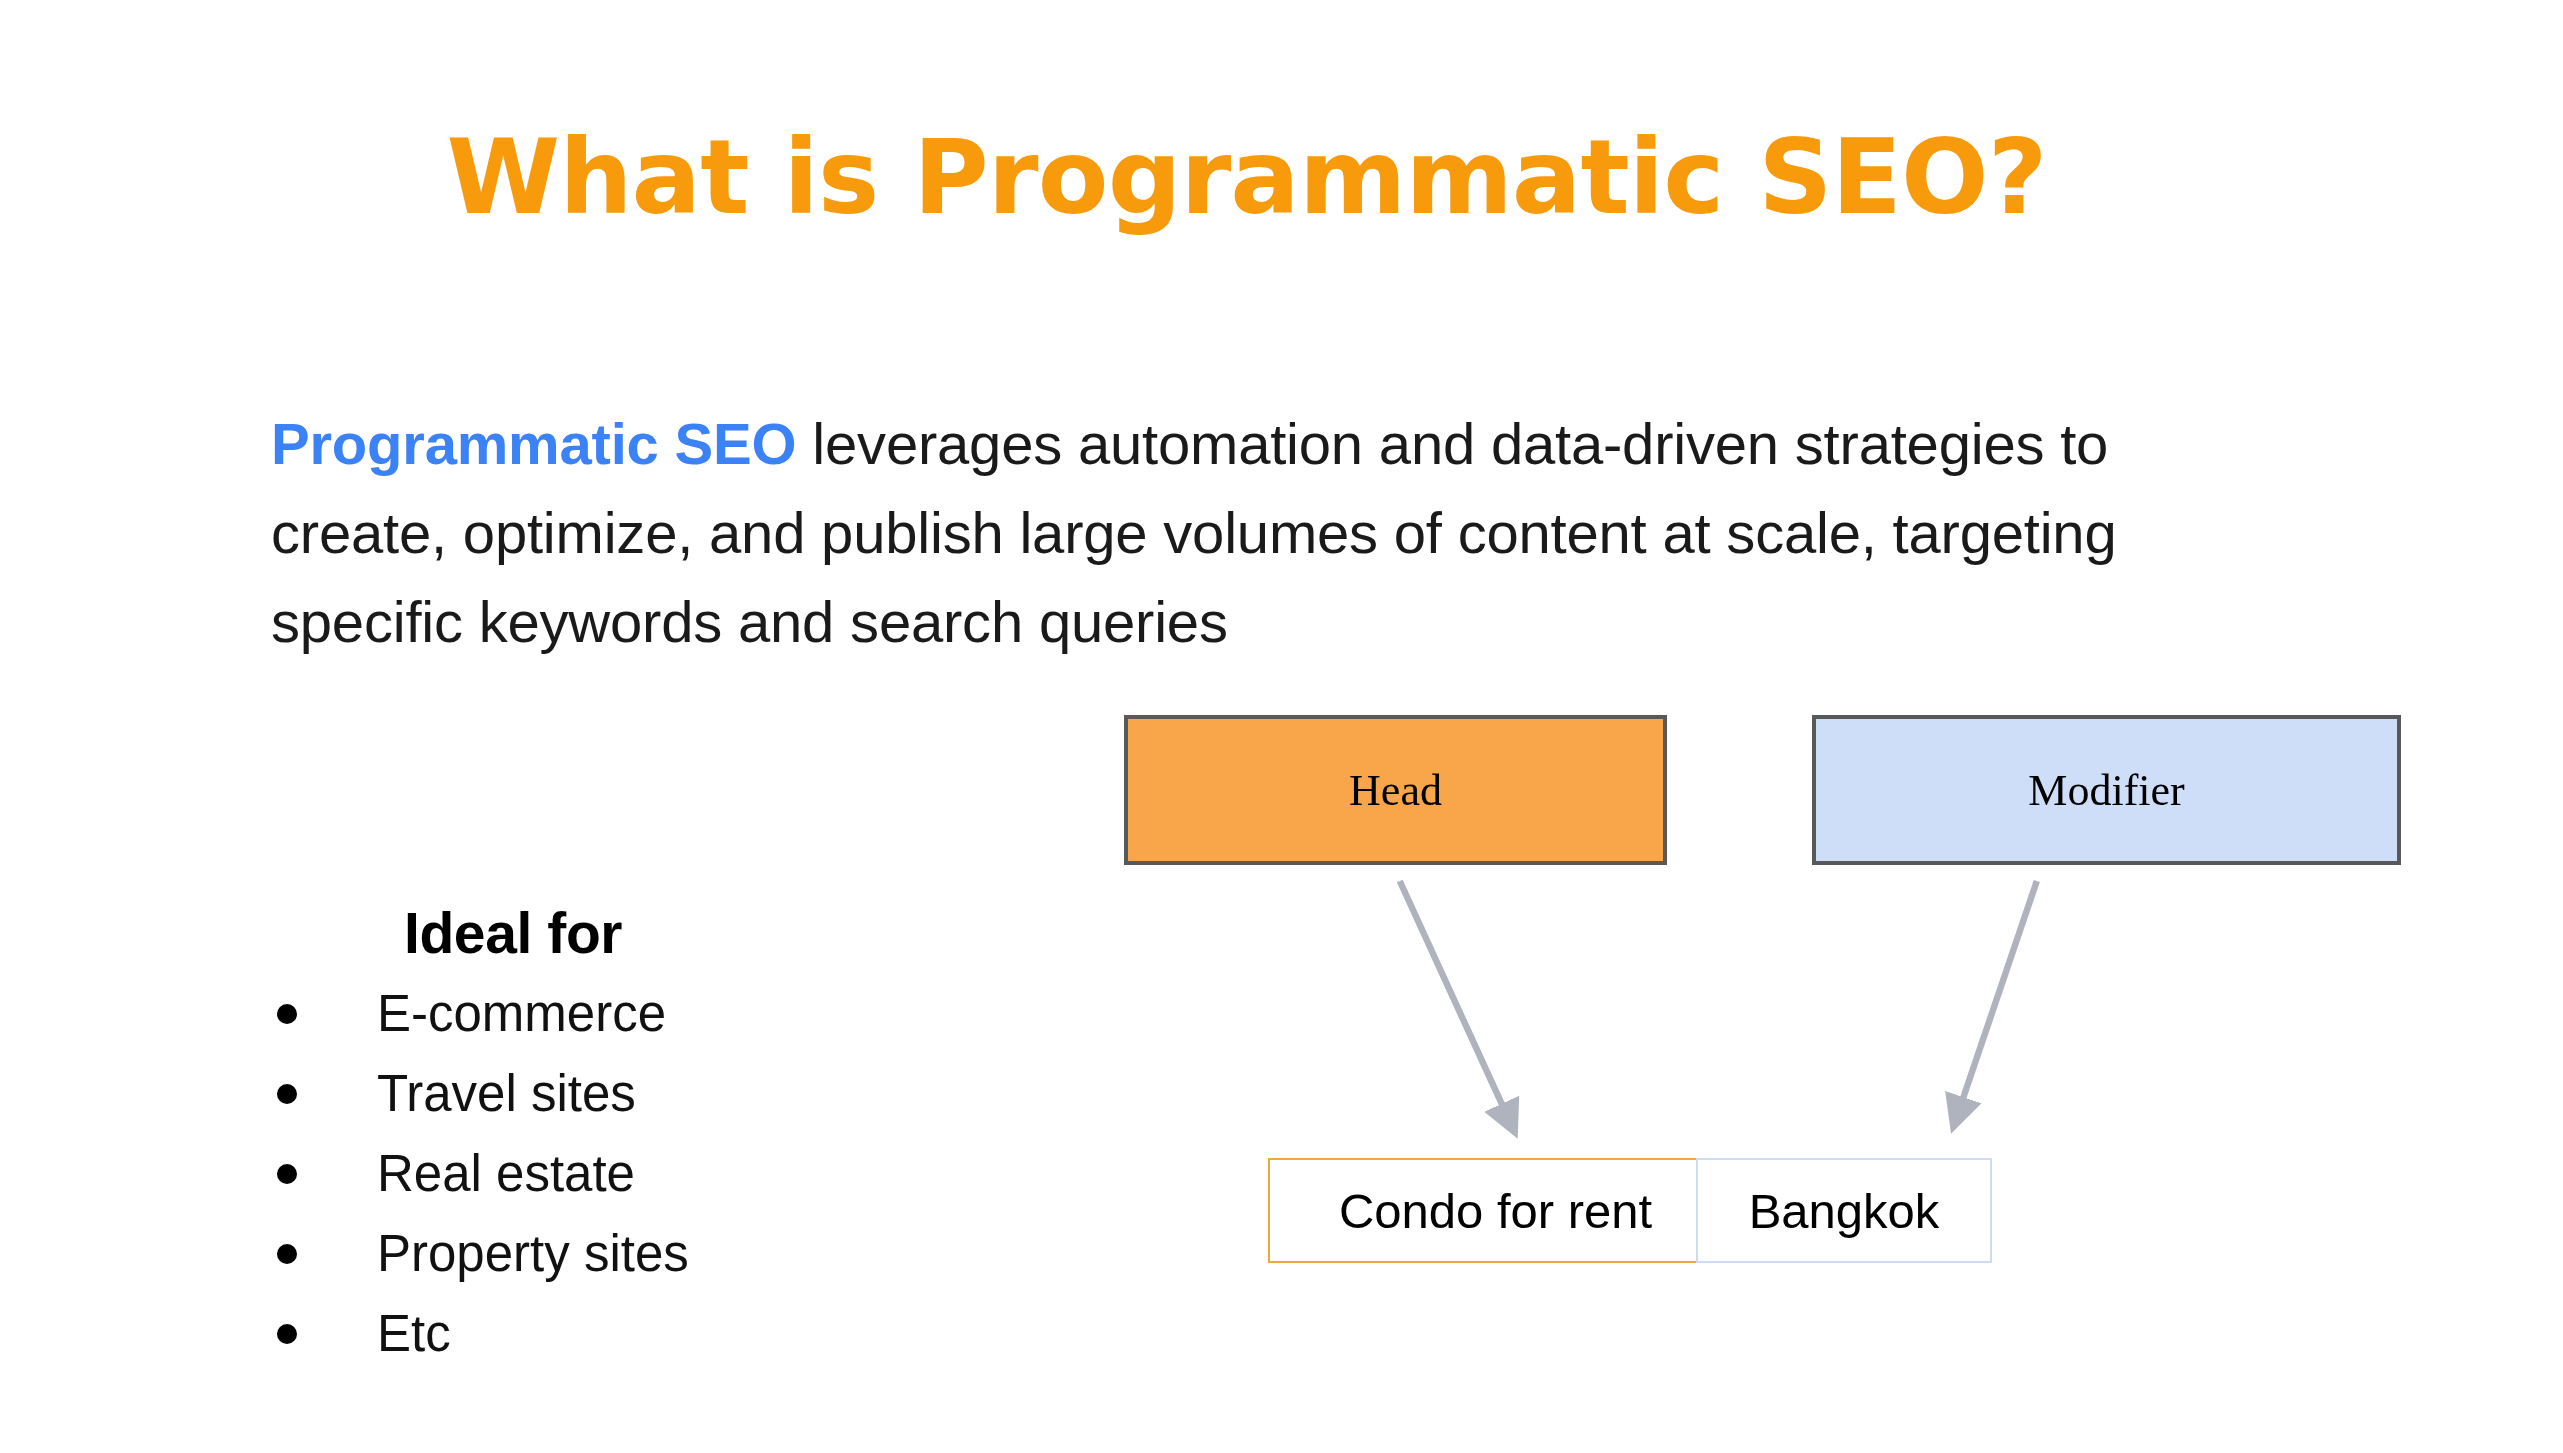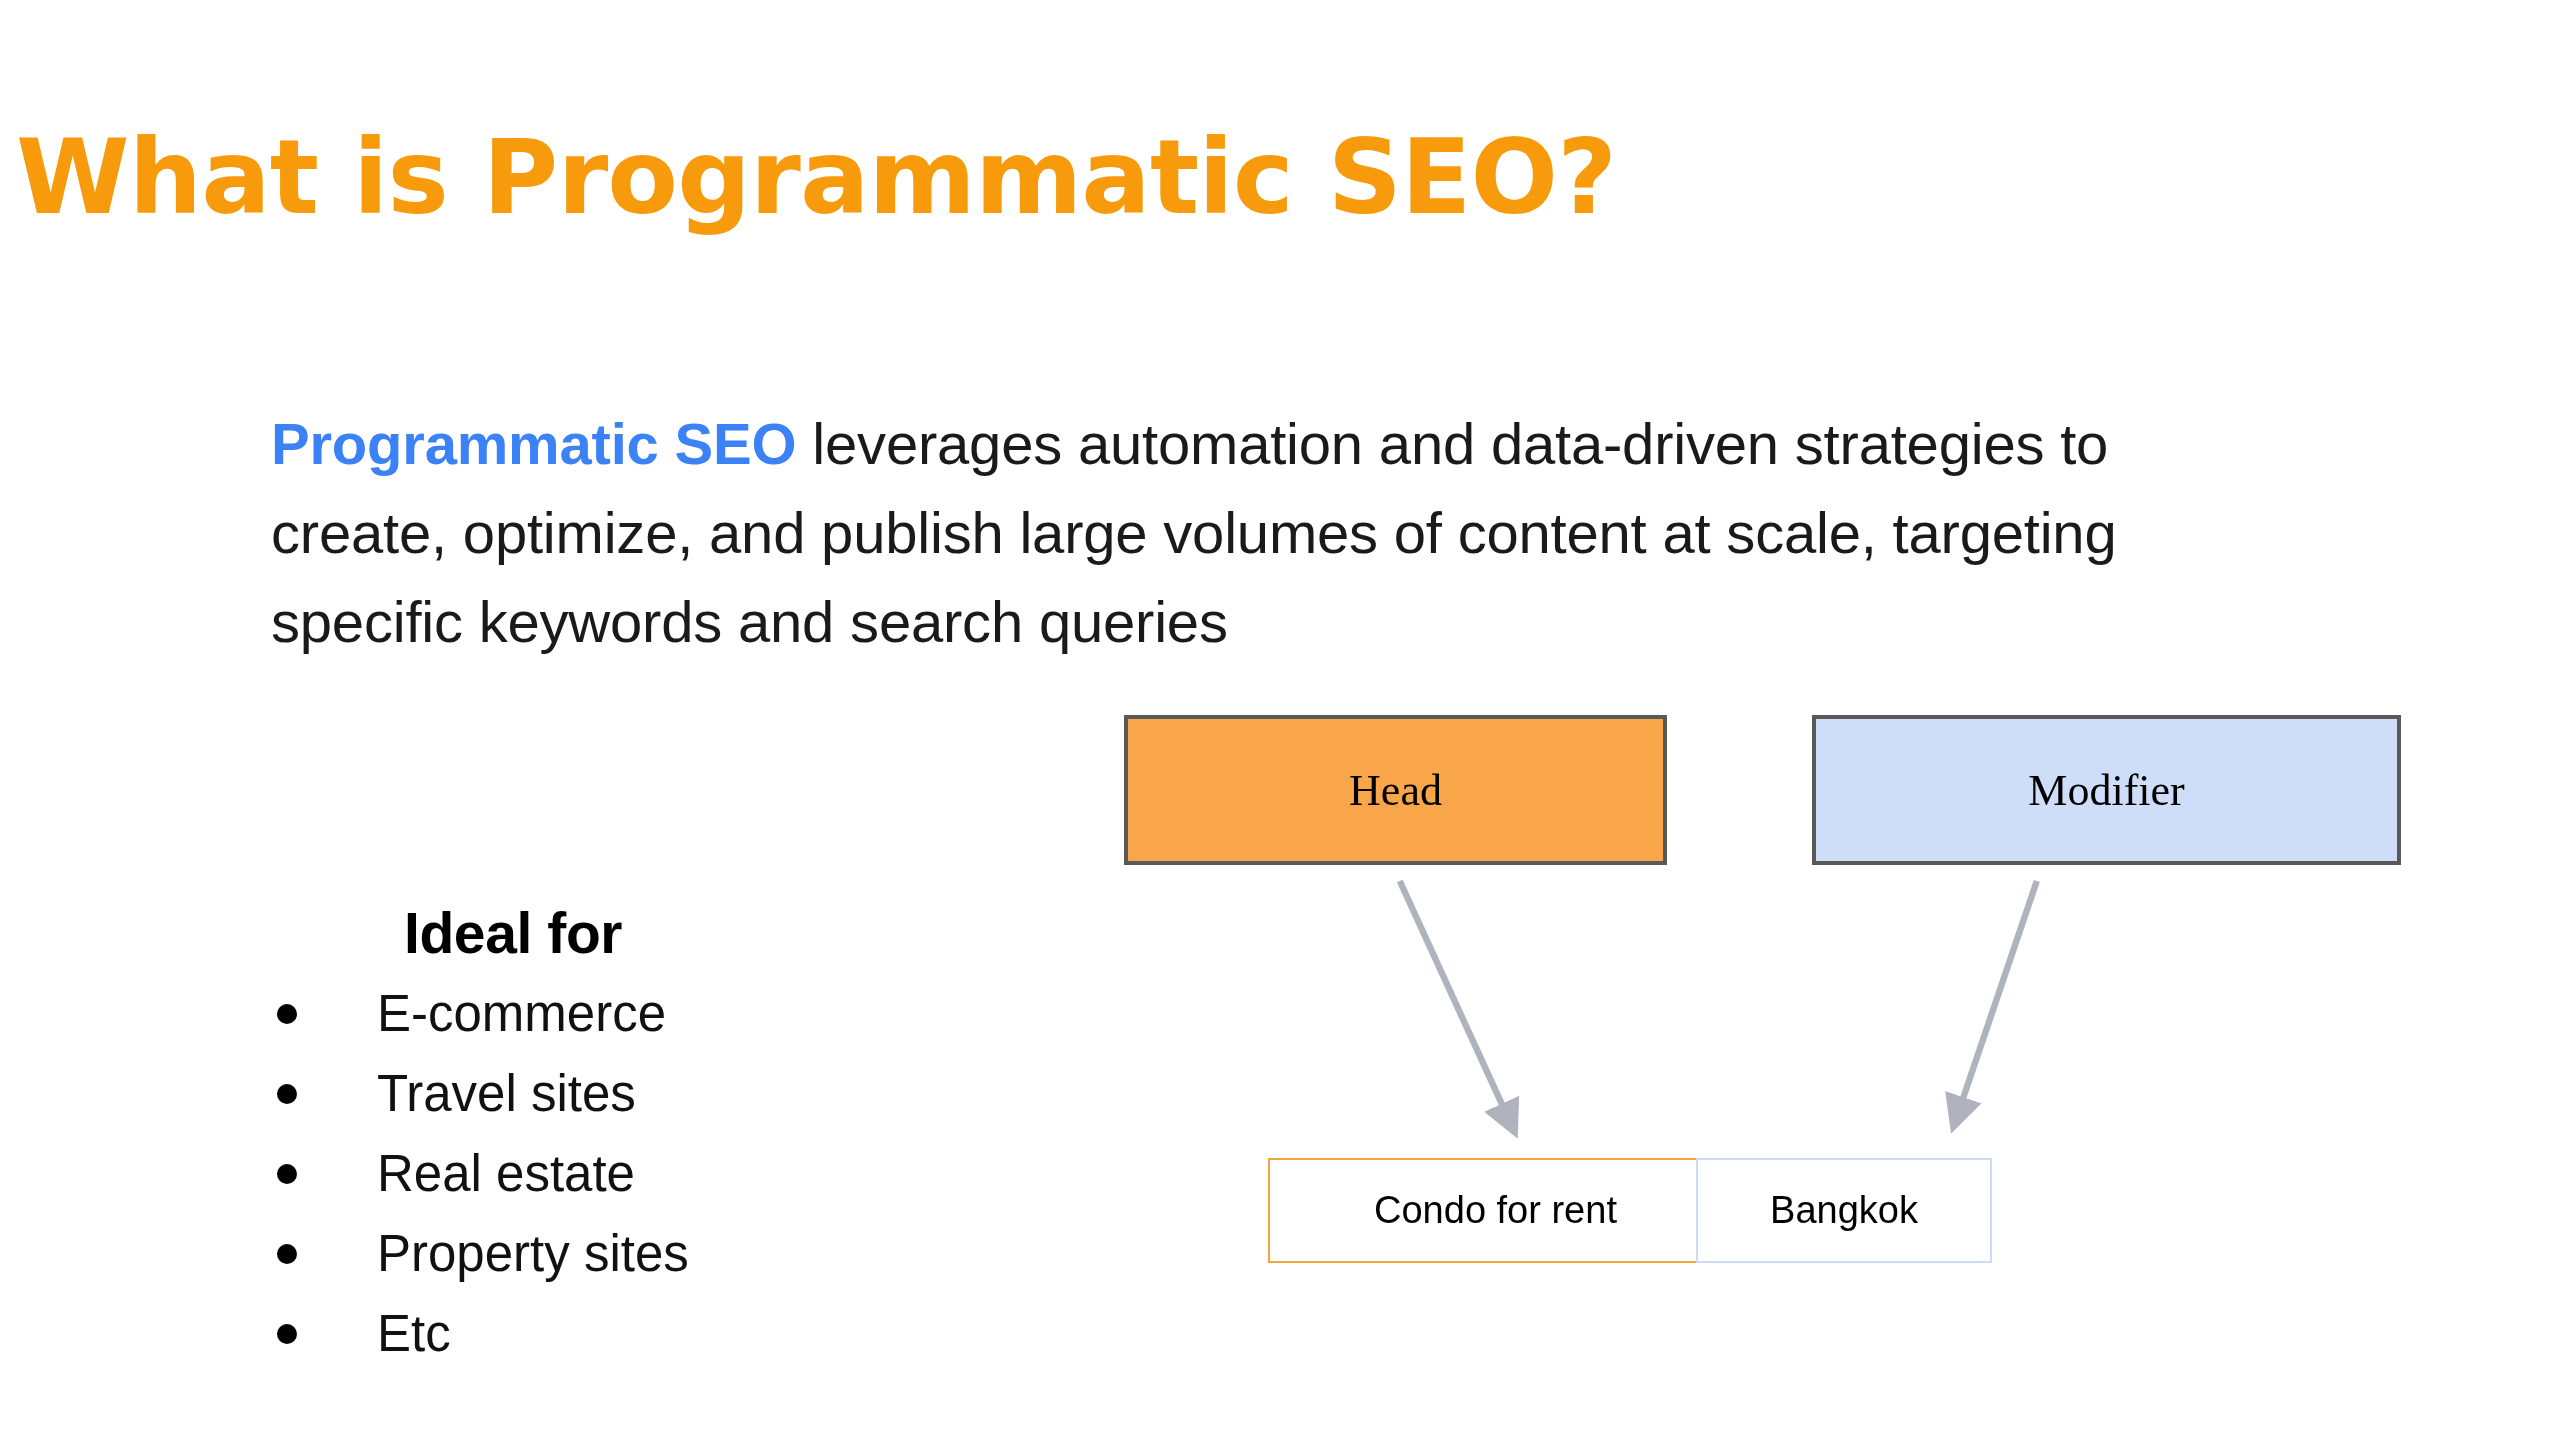--- a/index.html
+++ b/index.html
@@ -20,24 +20,24 @@
 
   .slide {
     position: absolute;
     inset: 0;
     background: #ffffff;
   }
 
   
   #slide-title {
     position: absolute;
-    left: 16px;
+    left: 9px;
     top: 48px;
     width: 2475px;
-    text-align: left;
+    text-align: center;
     font-family: "DejaVu Sans", sans-serif;
     font-weight: 700;
     font-size: 103px;
     line-height: 1.18;
     letter-spacing: -0.9px;
     color: #F79B0C;
     white-space: nowrap;
   }
 
   
@@ -136,21 +136,21 @@
     align-items: center;
   }
 
   .phrase-box {
     position: absolute;
     box-sizing: border-box;
     display: flex;
     align-items: center;
     justify-content: center;
     background: #ffffff;
-    font-size: 38px;
+    font-size: 49px;
     color: #000000;
   }
   #condo-box {
     left: 1268px;
     top: 1158px;
     width: 455px;
     height: 105px;
     border: 2.8px solid #F0A83C;
   }
   #bangkok-box {

